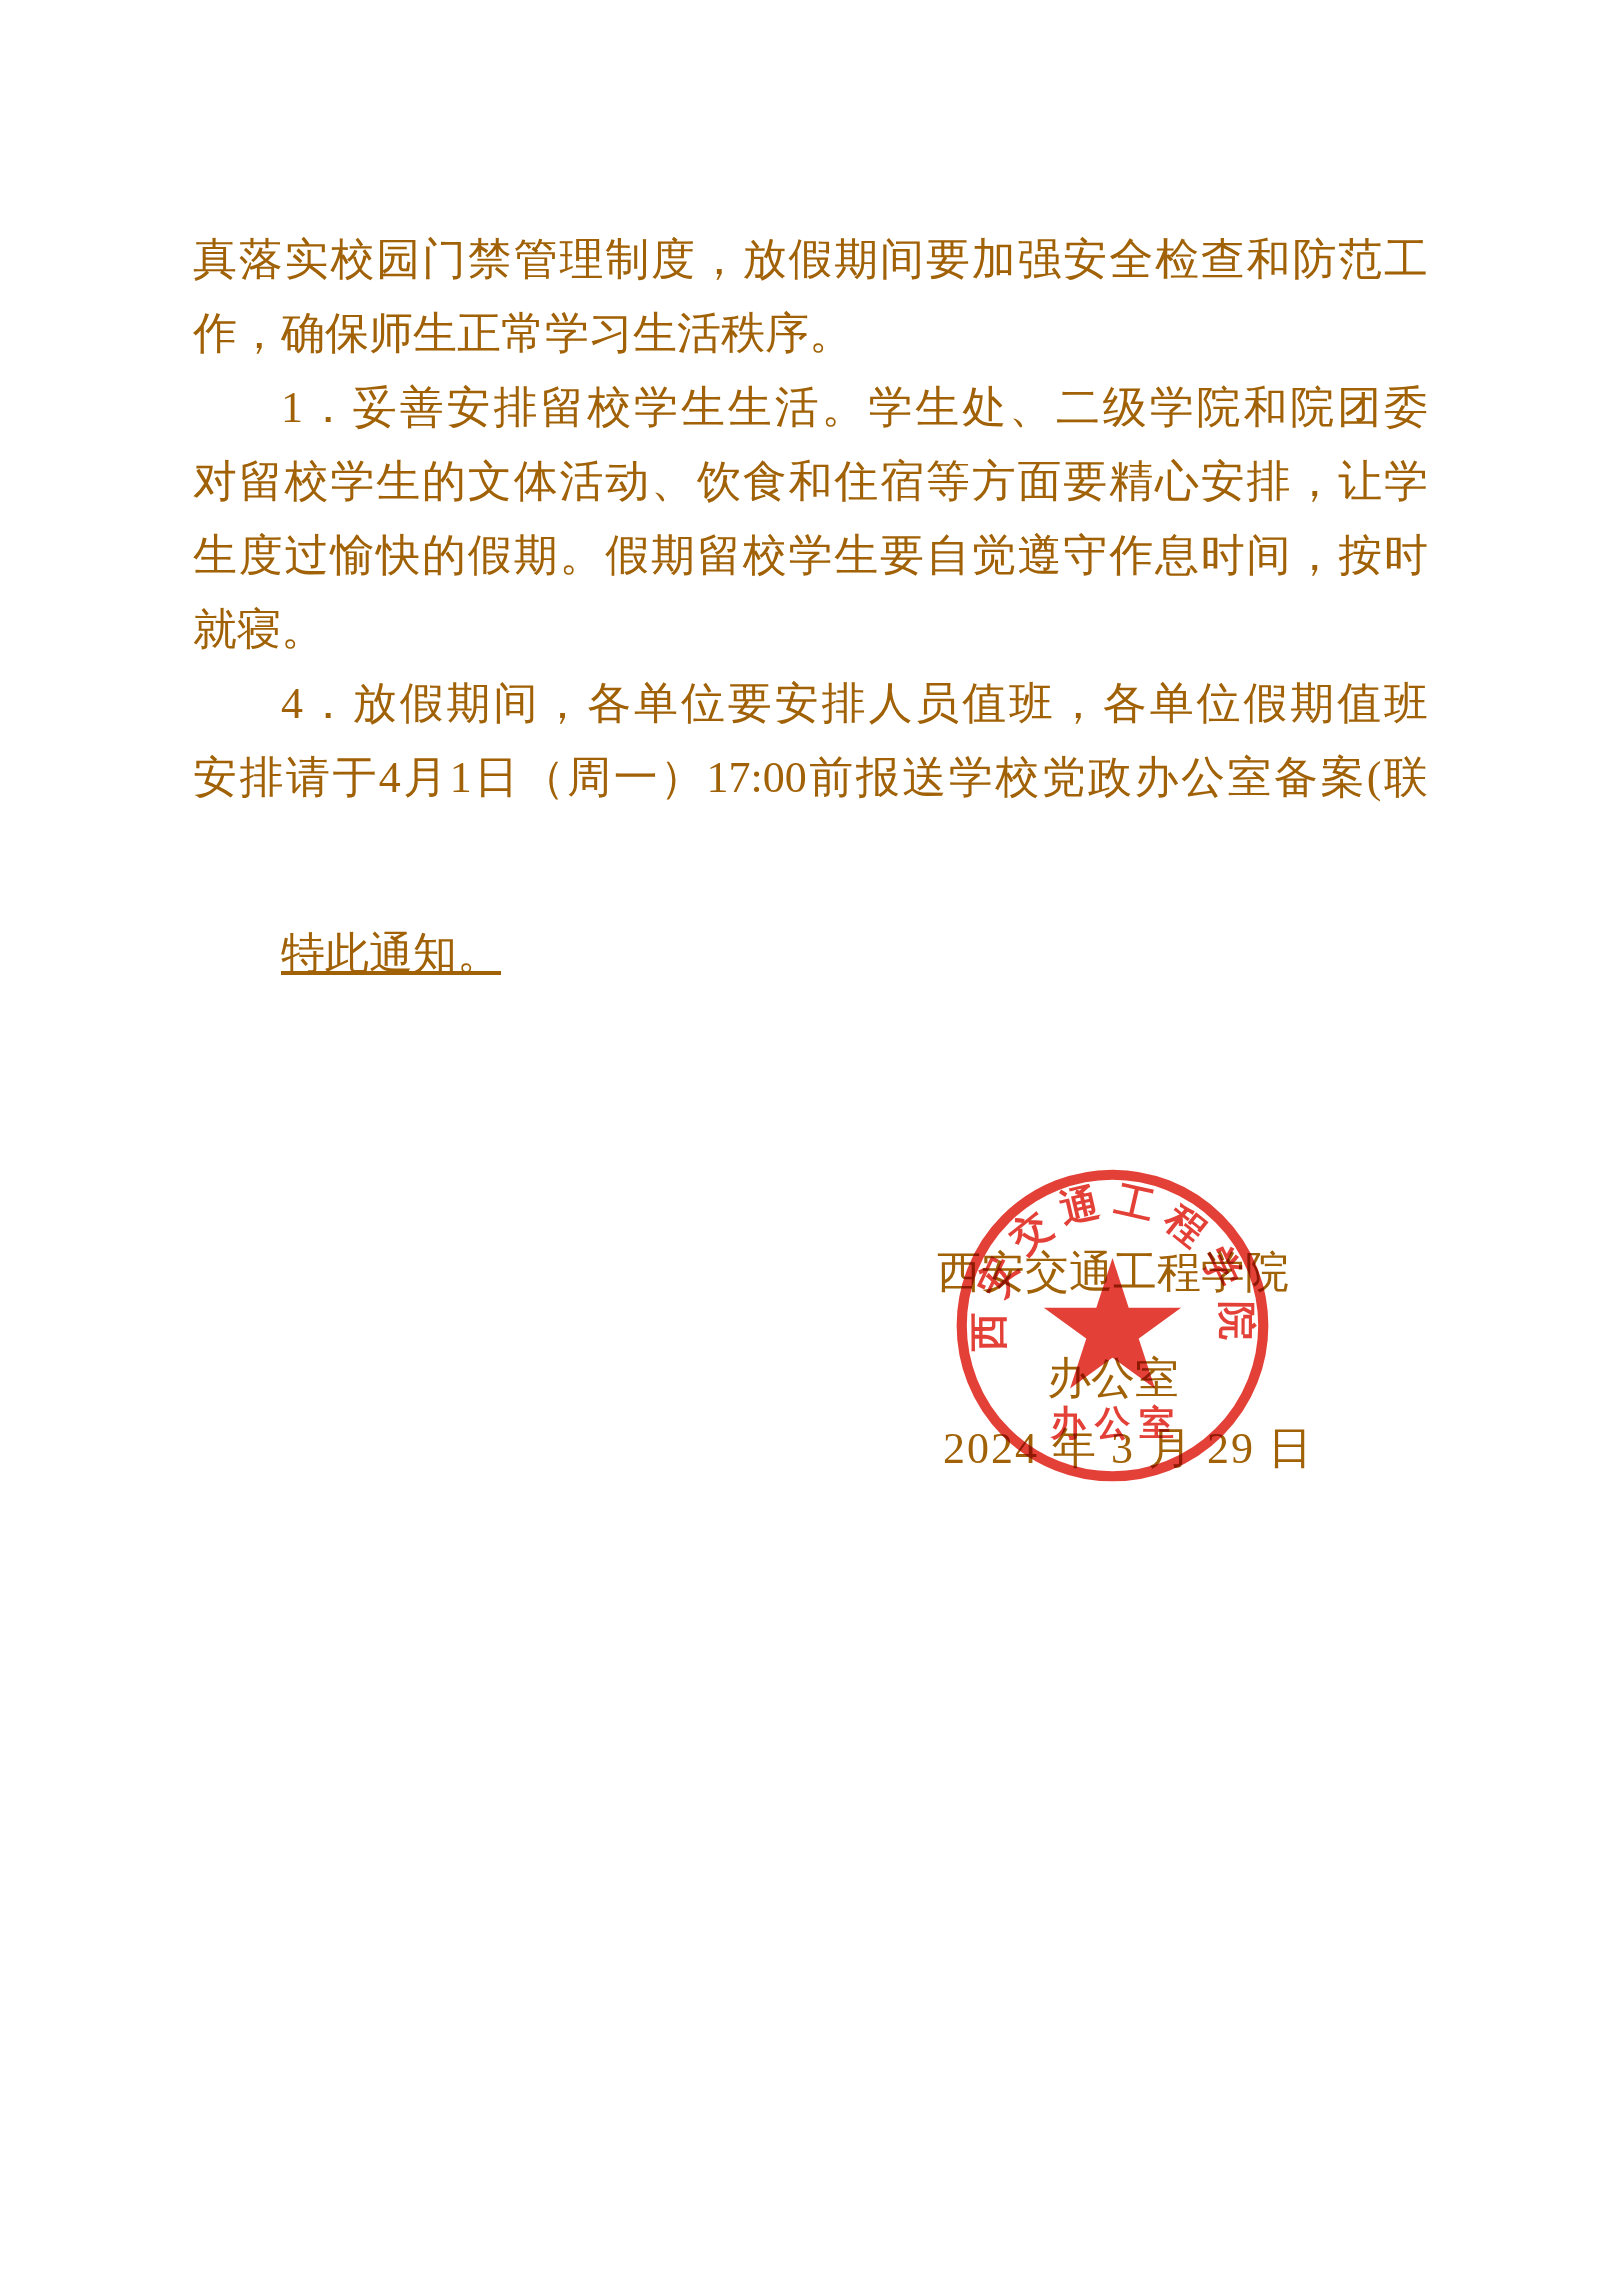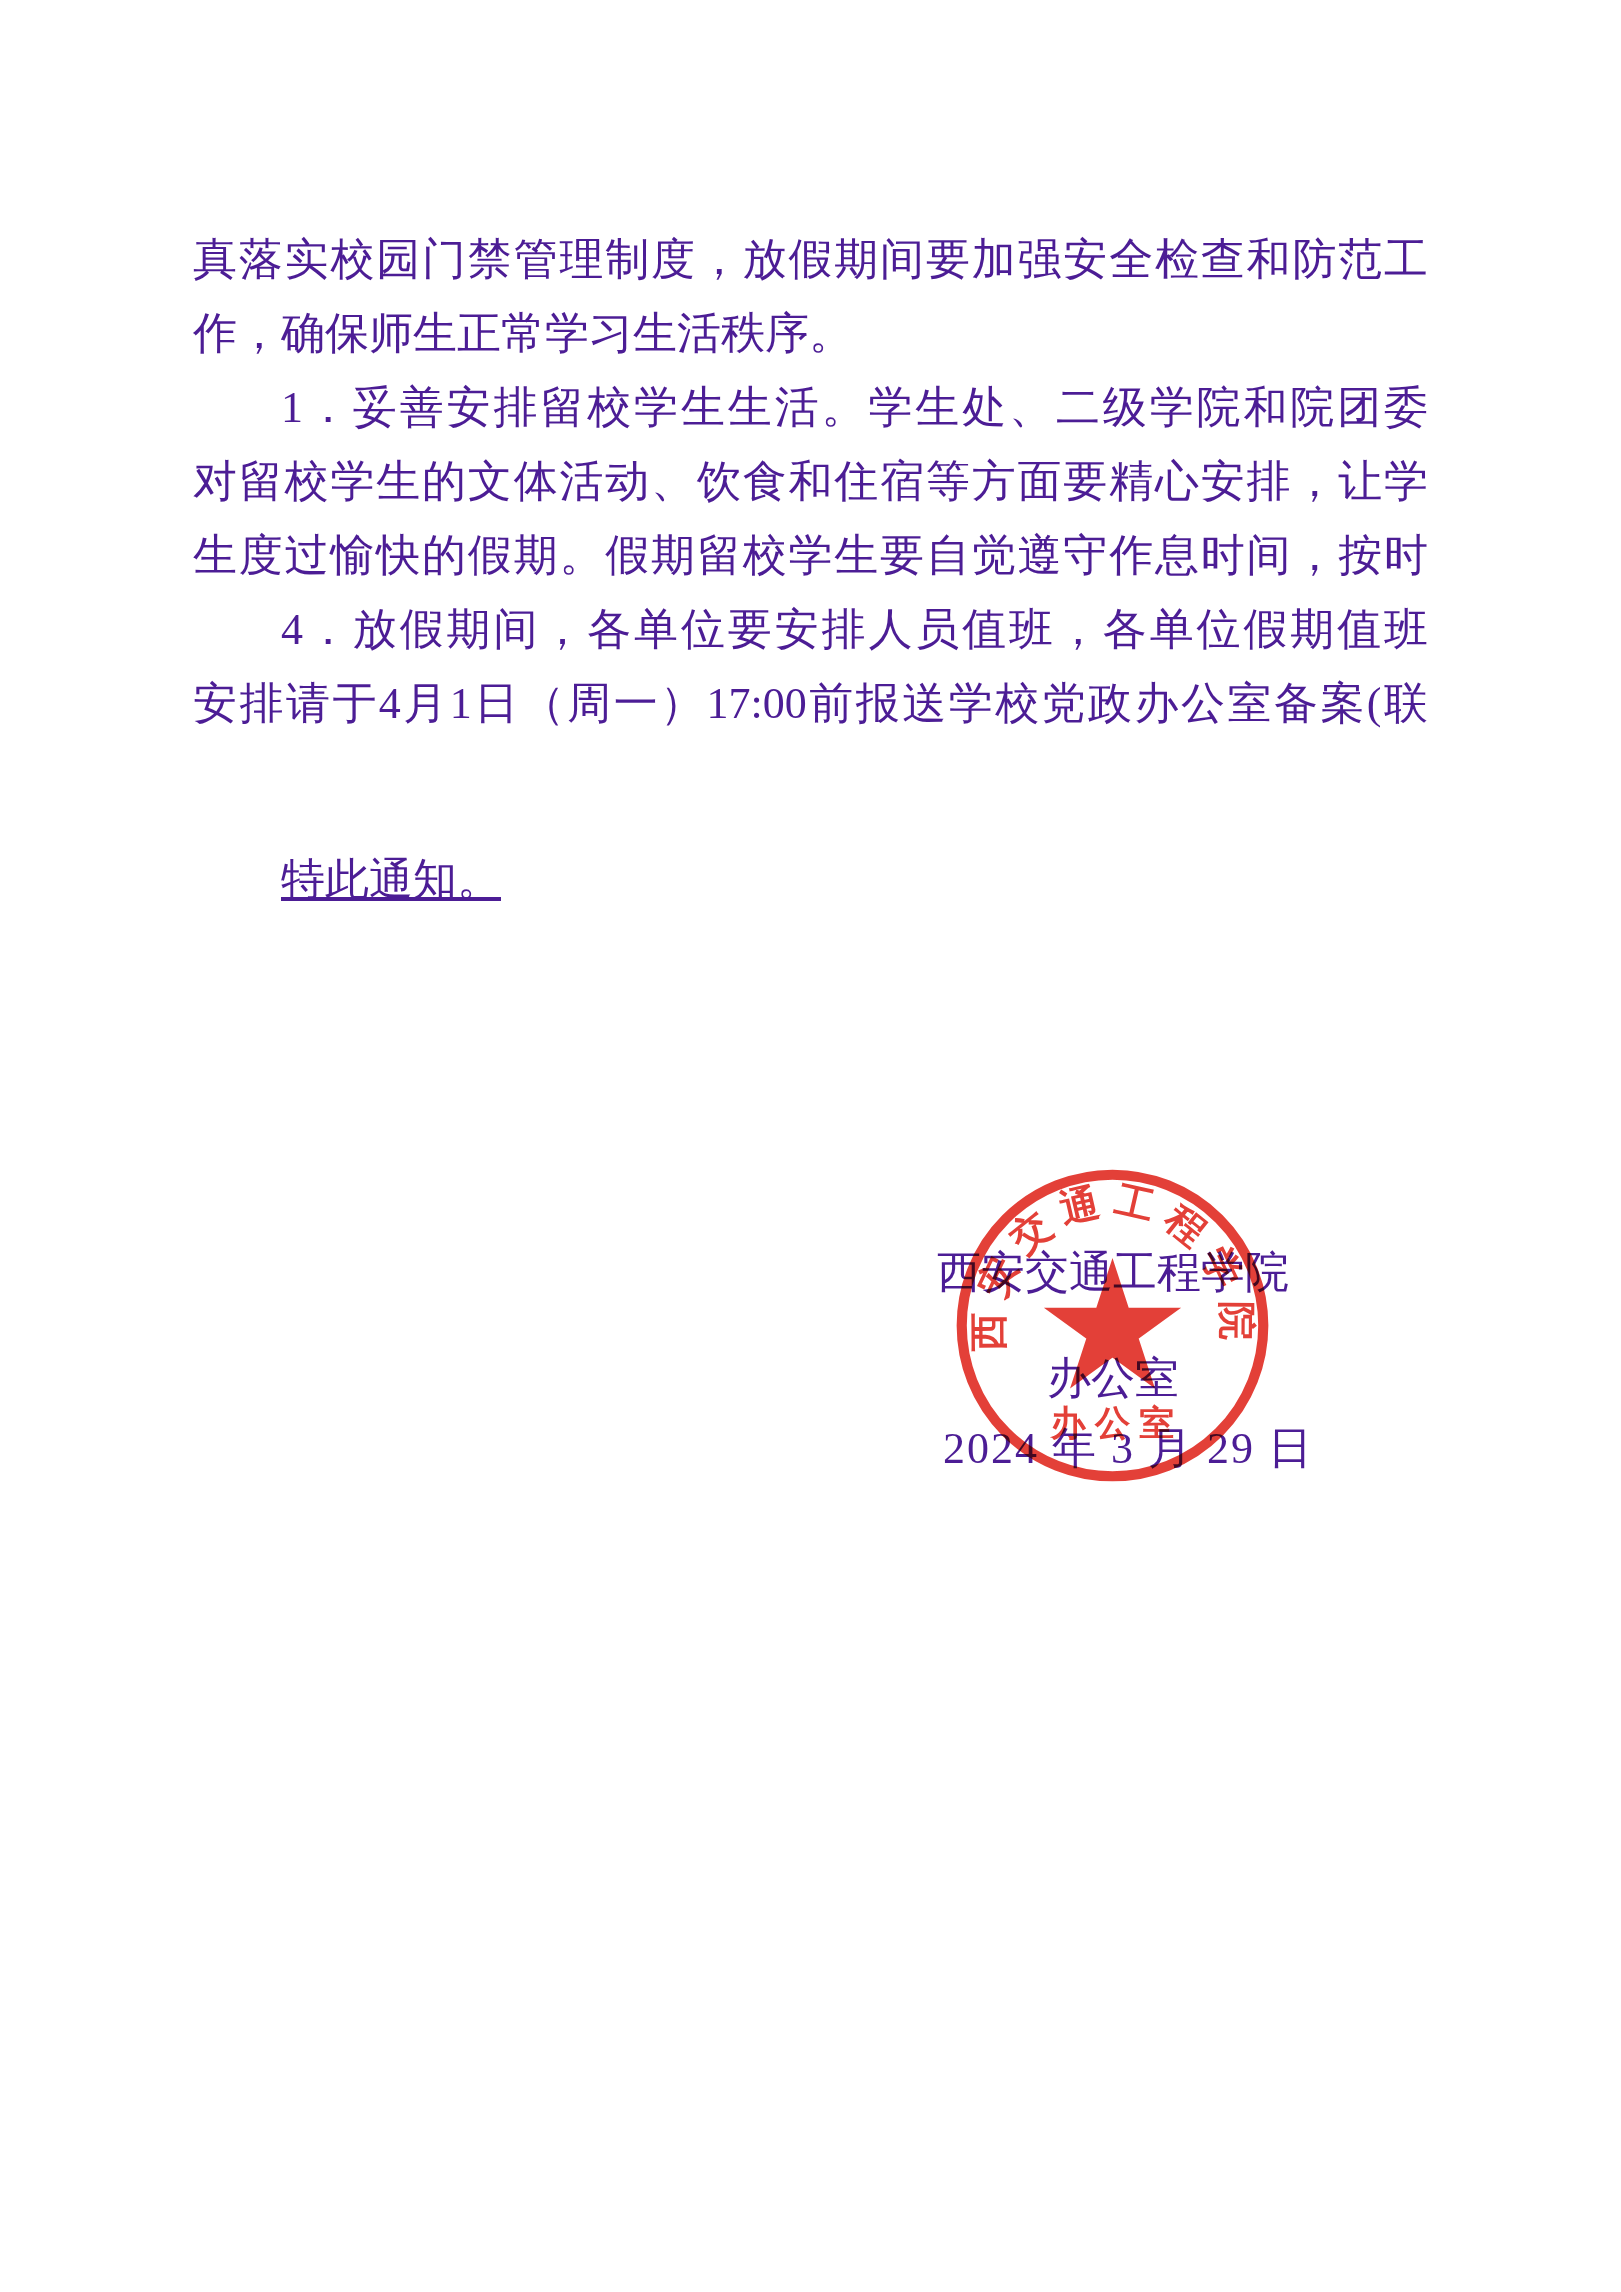--- a/index.html
+++ b/index.html
@@ -3,21 +3,21 @@
 <meta charset="utf-8">
 <style>
   html, body { margin: 0; padding: 0; background: #ffffff; }
   .page {
     position: relative;
     width: 1621px;
     height: 1660px;
     background: #ffffff;
     overflow: hidden;
     font-family: "Liberation Serif", "DejaVu Serif", serif;
-    color: #4c1d95;
+    color: #a16207;
   }
   .body-text {
     position: absolute;
     top: 223px;
     left: 193px;
     width: 1235px;
     font-size: 44px;
     line-height: 74px;
   }
   .line {
@@ -73,20 +73,21 @@
 <body>
 
 <div class="page">
 
   <div class="body-text">
     <div class="line">真落实校园门禁管理制度，放假期间要加强安全检查和防范工</div>
     <div class="line para-end">作，确保师生正常学习生活秩序。</div>
     <div class="line indent">1．妥善安排留校学生生活。学生处、二级学院和院团委</div>
     <div class="line">对留校学生的文体活动、饮食和住宿等方面要精心安排，让学</div>
     <div class="line">生度过愉快的假期。假期留校学生要自觉遵守作息时间，按时</div>
+    <div class="line para-end">就寝。</div>
     <div class="line indent">4．放假期间，各单位要安排人员值班，各单位假期值班</div>
     <div class="line">安排请于4月1日（周一）17:00前报送学校党政办公室备案(联</div>
     <div class="line para-end closing">特此通知。</div>
   </div>
 
   <div class="signature-line" id="sig-org">西安交通工程学院</div>
   <div class="signature-line" id="sig-dept">办公室</div>
   <div class="signature-line" id="sig-date">2024 年 3 月 29 日</div>
 
   <svg class="seal" viewBox="0 0 360 360">

